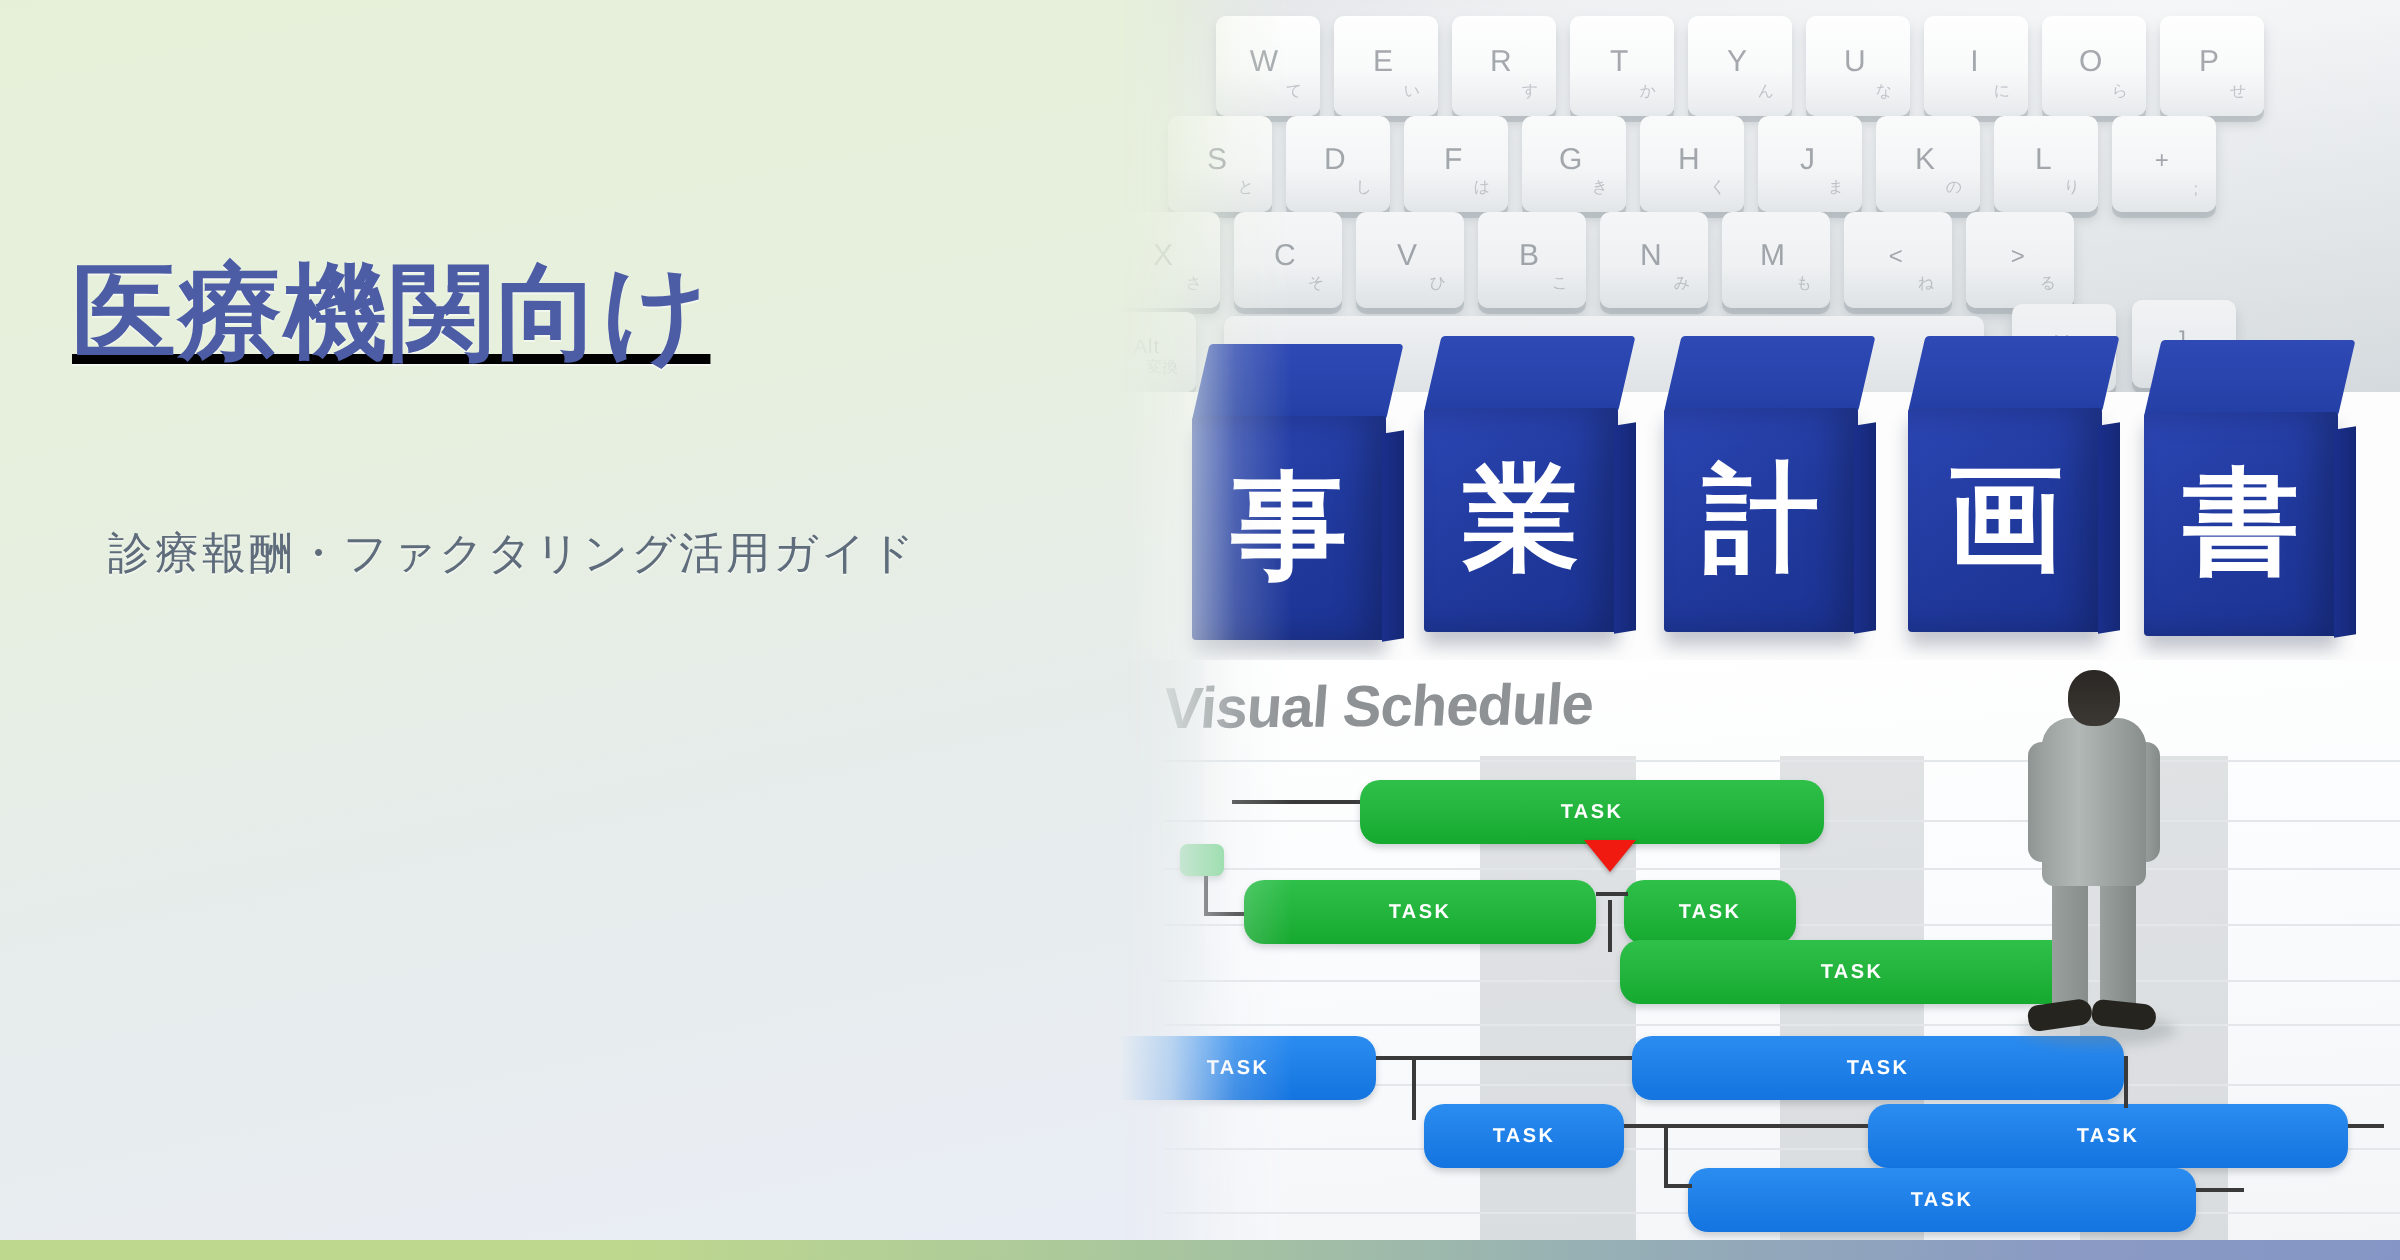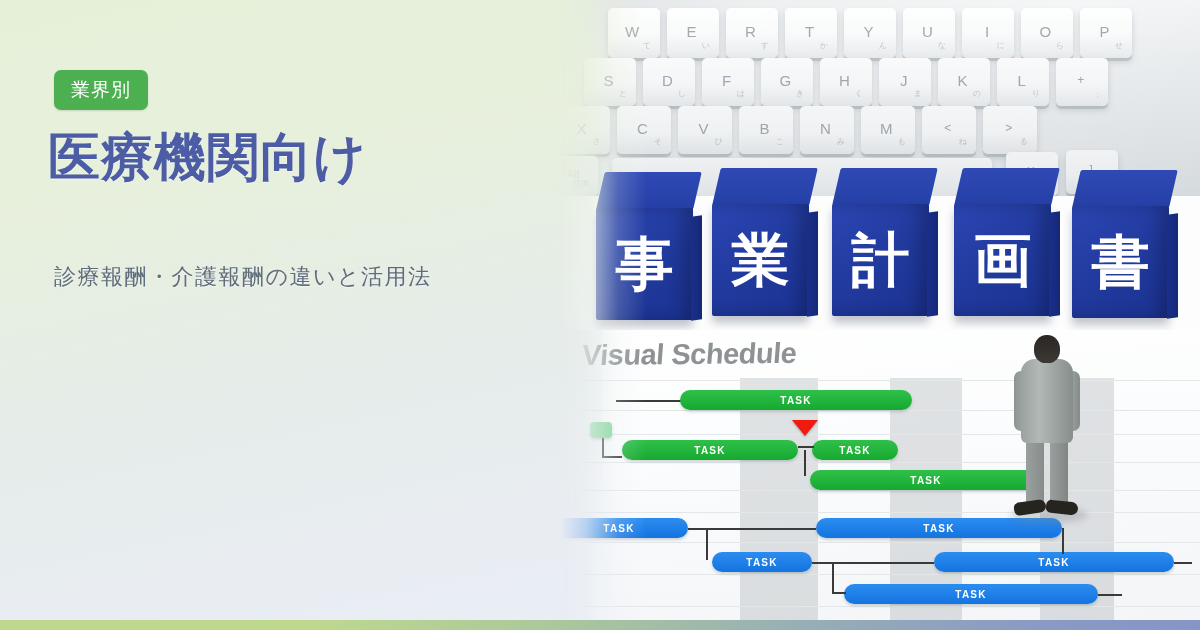--- a/index.html
+++ b/index.html
@@ -98,21 +98,21 @@
   .vs-title .v1{ color:#8e9295; }
   .grid-row{
     position:absolute; left:22px; width:620px; height:1px;
     background:#e3e7ea;
   }
   .shade-col{
     position:absolute; top:48px; height:244px;
     background:rgba(168,172,176,.34);
   }
   .bar{
-    position:absolute; height:20px; border-radius:10px;
+    position:absolute; height:32px; border-radius:10px;
     display:flex; align-items:center; justify-content:center;
     color:#fff; font-size:10px; font-weight:700; letter-spacing:1.2px;
     box-shadow:0 2px 3px rgba(80,90,100,.25);
   }
   .bar.green{ background:linear-gradient(to bottom,#2fc04a,#16a92f); }
   .bar.blue { background:linear-gradient(to bottom,#2b8cf0,#1474e0); }
   .bar.mini { width:22px; border-radius:4px; background:#7fd894; }
   .conn{ position:absolute; border-color:#3a3a3a; border-style:solid; border-width:0; }
   .marker{
     position:absolute; width:0; height:0;
@@ -136,21 +136,21 @@
   
   #panel{ position:absolute; left:0; top:0; width:600px; height:630px; z-index:5; }
   .badge{
     position:absolute; left:54px; top:70px;
     background:#4cb050; color:#fff;
     font-size:19px; line-height:1;
     padding:10px 17px 11px; border-radius:7px;
     letter-spacing:1px;
     box-shadow:0 1px 2px rgba(60,90,60,.18);
   }
-  .title{ position:absolute; left:48px; top:129px; width:680px; }
+  .title{ position:absolute; left:36px; top:129px; width:680px;text-decoration:underline; }
   .t-line1{
     font-size:52px; font-weight:700; line-height:1.08;
     color:#4c5da6; letter-spacing:1px;
     text-shadow:0 1px 0 rgba(255,255,255,.5);
   }
   .t-line2{
     font-size:52px; font-weight:700; line-height:1.14;
     color:#2b3348; letter-spacing:1px;
     text-shadow:0 1px 2px rgba(255,255,255,.55);
     white-space:nowrap;
@@ -409,22 +409,21 @@
           <div class="fg-shoe-r"></div>
           <div class="fg-torso"></div>
           <div class="fg-head"></div>
         </div>
       </div>
 
     </div>
   </div>
 
   <div id="panel">
-    <div class="badge">業界別</div>
     <div class="title">
       <div class="t-line1">医療機関向け</div>
     </div>
-    <div class="subtitle">診療報酬・介護報酬の違いと活用法</div>
+    <div class="subtitle">診療報酬・ファクタリング活用ガイド</div>
   </div>
 
   <div id="accent"></div>
 
 </div>
 
 </body></html>

